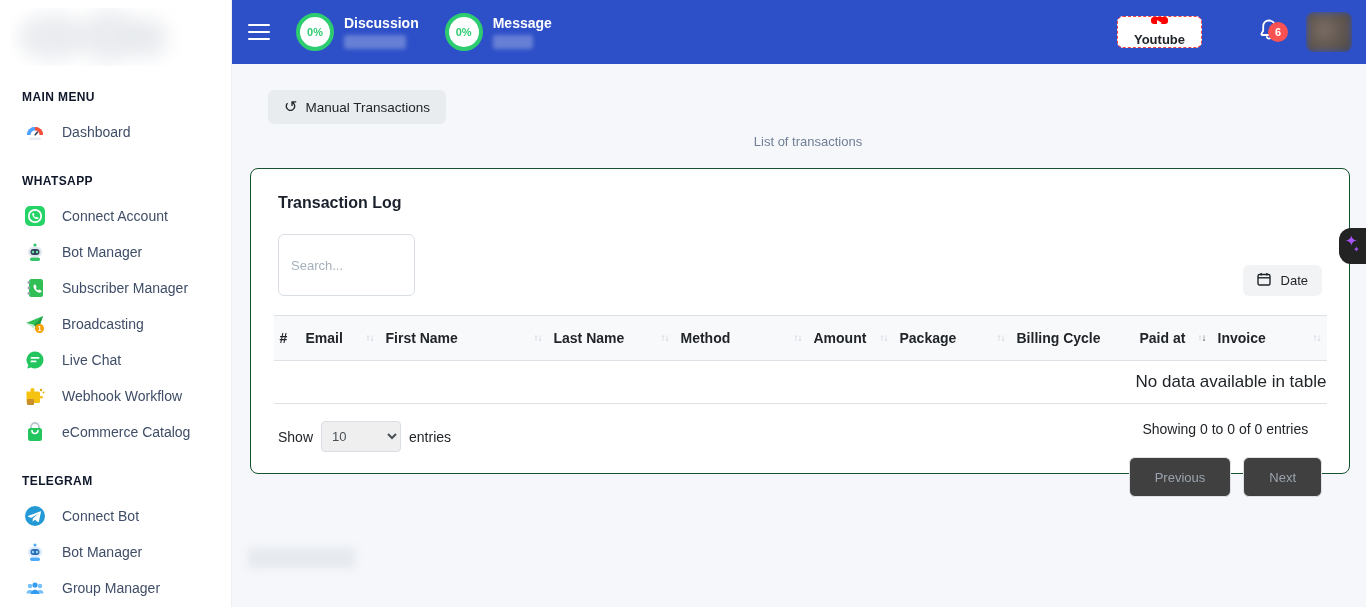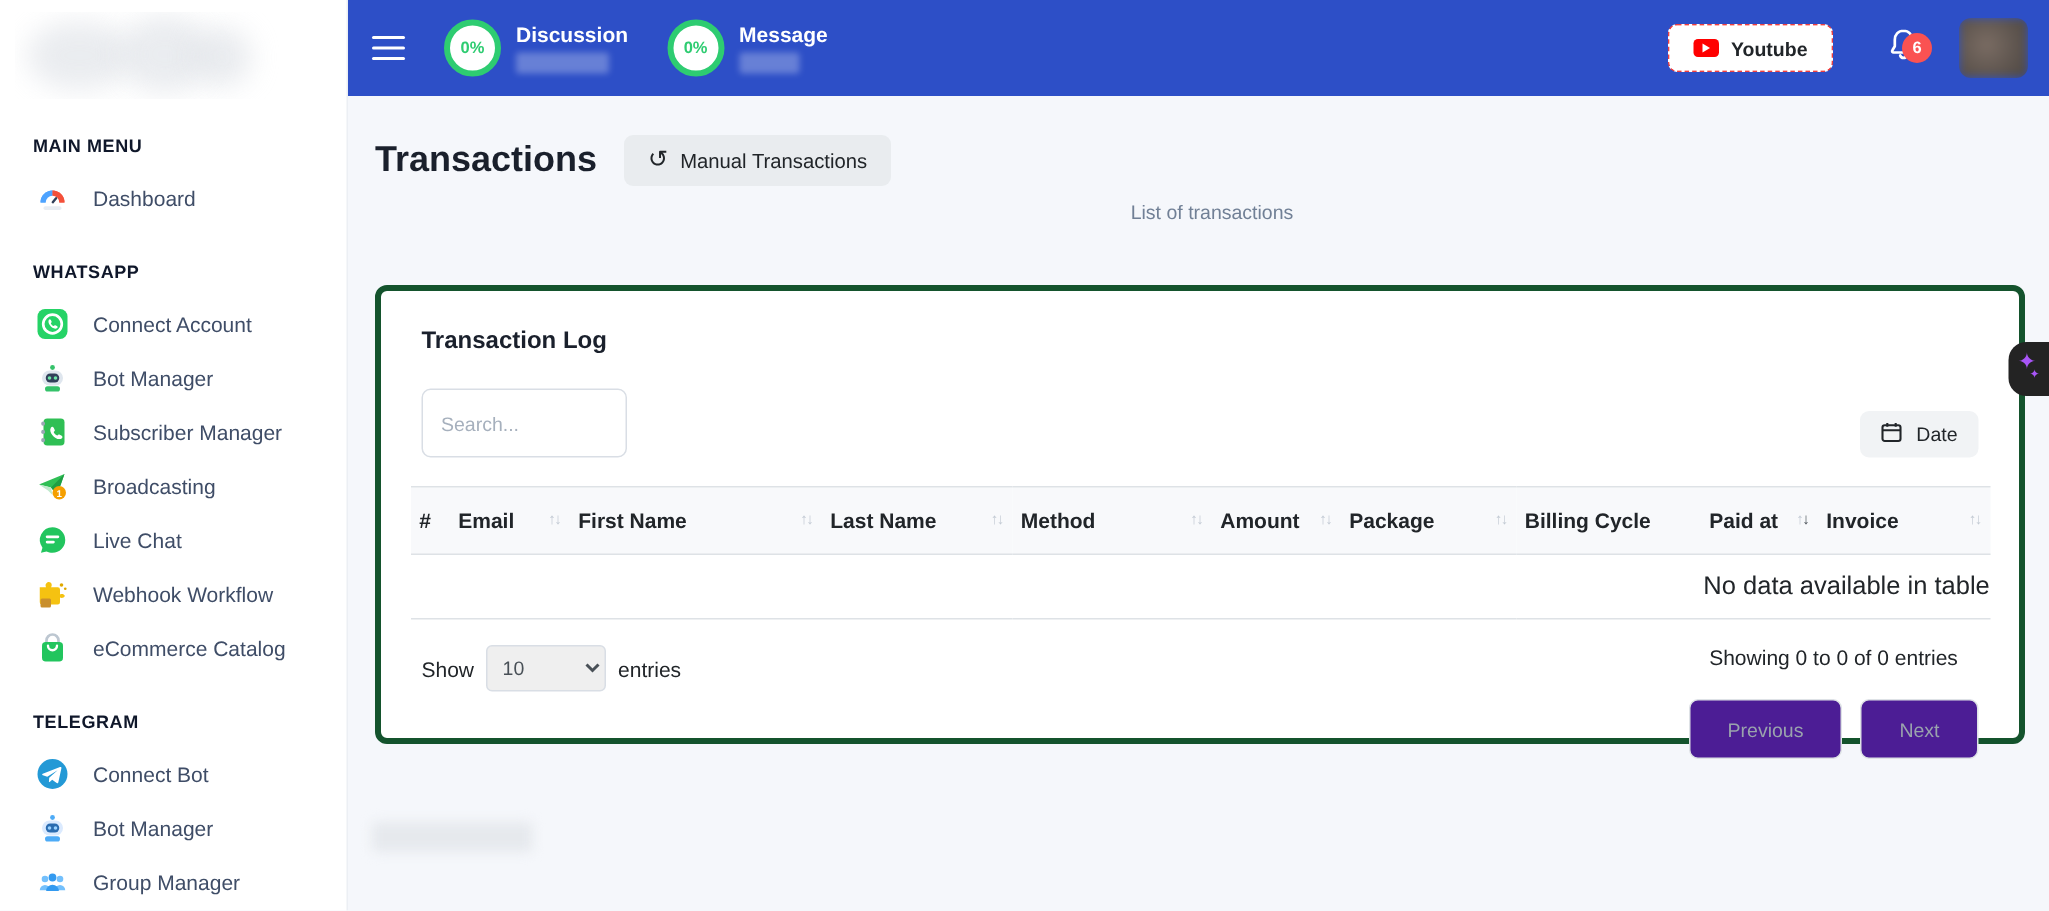--- a/index.html
+++ b/index.html
@@ -35,21 +35,21 @@
     font-size:11px; font-weight:bold; color:#2ecc71; }
   .stat-txt { margin-left:10px; }
   .stat-label { color:#fff; font-weight:bold; font-size:14px; }
   .stat-value-blur { margin-top:4px; height:14px; background:rgba(255,255,255,.28);
     filter:blur(2px); border-radius:2px; }
   .w60 { width:62px; } .w40 { width:40px; }
   .top-right { margin-left:auto; display:flex; align-items:center; margin-right:14px; }
   .pill-btn { display:flex; align-items:center; gap:8px; background:#fff;
     border-radius:6px; height:32px; padding:0 16px; font-size:13px; font-weight:bold;
     color:#212529; cursor:pointer; }
-  .yt { border:1.5px dashed #f03e3e; margin-right:8px; }
+  .yt { border:1.5px dashed #f03e3e; margin-right:28px;flex-direction:column; }
   .disc { border:1.5px dashed #4263eb; }
   .yt-icon { width:17px; height:12px; background:#ff0000; border-radius:3px;
     position:relative; }
   .yt-icon:before { content:""; position:absolute; left:6px; top:3px;
     border-left:5px solid #fff; border-top:3px solid transparent;
     border-bottom:3px solid transparent; }
   .bell-wrap { position:relative; margin-left:28px; margin-right:26px; cursor:pointer; }
   .badge { position:absolute; left:10px; top:4px; min-width:20px; height:20px;
     background:#fa5252; color:#fff; font-size:11px; font-weight:bold;
     border-radius:50%; display:flex; align-items:center; justify-content:center; }
@@ -63,26 +63,26 @@
   .main { position:absolute; left:232px; top:64px; width:1134px; height:543px; }
   .page-head { display:flex; align-items:center; margin:26px 0 0 18px; }
   .page-title { font-size:24px; font-weight:bold; color:#1a202c; }
   .manual-btn { margin-left:18px; display:flex; align-items:center; gap:8px;
     background:#e9ecef; border:none; border-radius:6px; height:34px; padding:0 16px;
     font-size:13.5px; color:#212529; cursor:pointer;
     font-family:"Liberation Sans",sans-serif; }
   .history-glyph { font-size:16px; line-height:1; }
   .page-sub { margin:10px 0 0 18px; font-size:13px; color:#718096;text-align:center; }
 
-  .card { position:absolute; left:18px; top:126px; width:1100px; height:306px;
-    background:#fff; border:4px solid #14532d; border-radius:8px; }
+  .card { position:absolute; left:18px; top:104px; width:1100px; height:306px;
+    background:#fff; border:1px solid #14532d; border-radius:8px; }
   .card-title { margin:25px 0 0 27px; font-size:16px; font-weight:bold; color:#1a202c; }
   .toolbar { display:flex; align-items:flex-end; justify-content:space-between;
     padding:0 27px; margin-top:22px; }
-  .search-input { width:137px; height:46px; border:1px solid #d9dee5; border-radius:6px;
+  .search-input { width:137px; height:62px; border:1px solid #d9dee5; border-radius:6px;
     padding:0 12px; font-size:13px; color:#3f4d67;
     font-family:"Liberation Sans",sans-serif; }
   .search-input::placeholder { color:#a6b0bd; }
   .date-btn { display:flex; align-items:center; gap:10px; background:#f1f3f5;
     border:none; border-radius:6px; height:31px; padding:0 14px; font-size:13px;
     color:#212529; cursor:pointer; margin-bottom:0;
     font-family:"Liberation Sans",sans-serif; }
 
   table.tx { width:1053px; margin:19px auto 0 auto; border-collapse:collapse;
     table-layout:fixed; }
@@ -99,21 +99,21 @@
   .table-foot { display:flex; justify-content:space-between; align-items:flex-start;
     padding:0 27px; margin-top:17px; }
   .show-wrap { display:flex; align-items:center; gap:8px; font-size:14px;
     color:#212529; }
   .len-select { width:80px; height:31px; border:1px solid #d9dee5; border-radius:4px;
     color:#495057; font-size:13px; padding:0 6px;
     font-family:"Liberation Sans",sans-serif; }
   .foot-right { text-align:right; }
   .showing-txt { font-size:14px; color:#212529;text-align:center; }
   .pager { margin-top:20px; display:flex; gap:12px; justify-content:flex-end; }
-  .page-btn { background:#4c1d95; border:1px solid #dee2e6; border-radius:6px;
+  .page-btn { background:#404040; border:1px solid #dee2e6; border-radius:6px;
     height:40px; padding:0 25px; font-size:13px; color:#9aa3ad; cursor:pointer;
     font-family:"Liberation Sans",sans-serif; }
 
   .footer-blur { position:absolute; left:16px; top:484px; width:107px; height:20px;
     background:#e6e9ed; filter:blur(4px); border-radius:3px; }
 
   .ai-fab { position:absolute; right:0; top:228px; width:27px; height:36px;
     background:#232323; border-radius:12px 0 0 12px; cursor:pointer; z-index:9; }
   .ai-fab .s1 { position:absolute; left:6px; top:4px; color:#a855f7; font-size:15px; }
   .ai-fab .s2 { position:absolute; left:14px; top:17px; color:#a855f7; font-size:8px; }
@@ -308,21 +308,20 @@
     </div>
     <div class="avatar">
         <i></i>
       </div>
   </div>
 </div>
 
 <div class="main">
 
   <div class="page-head">
-    <div class="page-title">Transactions</div>
     <button class="manual-btn">
       <span class="history-glyph">↺</span>
       <span>Manual Transactions</span>
     </button>
   </div>
   <div class="page-sub">List of transactions</div>
 
   <div class="card">
     <div class="card-title">Transaction Log</div>
 

